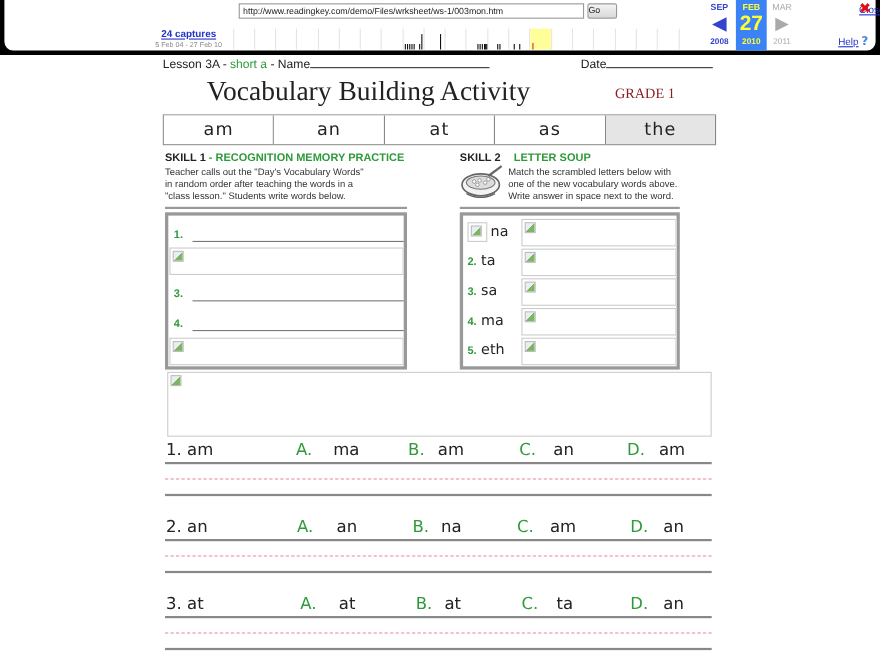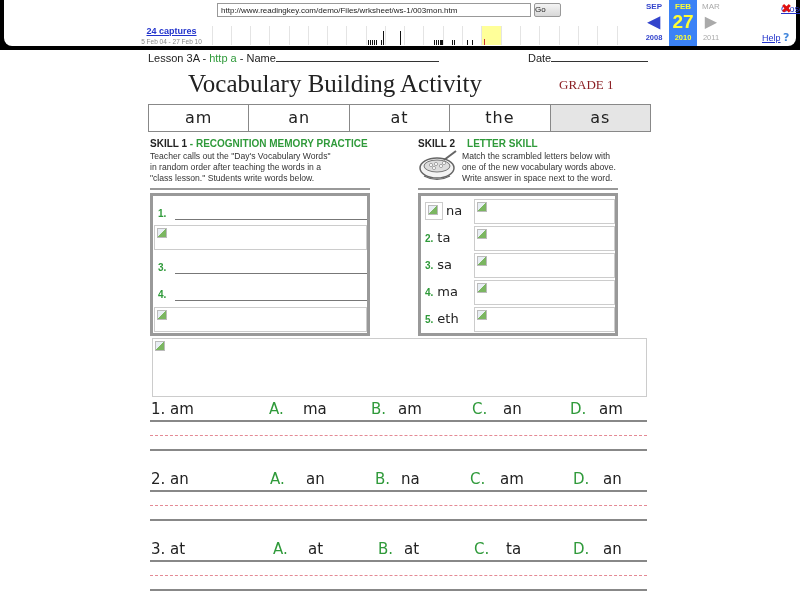--- a/index.html
+++ b/index.html
@@ -149,34 +149,34 @@
 
     <a class="wb-close">Close</a>
     <span class="wb-close-x">✖</span>
     <a class="wb-help">Help</a>
     <span class="wb-help-q">?</span>
   </div>
 </div>
 
 <div class="ws">
   <div class="lesson">
-    <span>Lesson 3A  - </span><span class="green">http a</span><span> - Name</span><span class="name-line"></span>
+    <span>Lesson 3A  - </span><span class="green">short a</span><span> - Name</span><span class="name-line"></span>
   </div>
   <div class="date">
     <span>Date</span><span class="date-line"></span>
   </div>
   <div class="title">Vocabulary Building Activity</div>
   <div class="grade">GRADE 1</div>
 
   <div class="vocab">
     <div class="cell">am</div>
     <div class="cell">an</div>
     <div class="cell">at</div>
+    <div class="cell">as</div>
     <div class="cell">the</div>
-    <div class="cell">as</div>
   </div>
 
   <div class="skill-h" style="left:2px;top:88px">
     <span>SKILL 1</span><span class="g"> - </span><span class="g">RECOGNITION MEMORY PRACTICE</span>
   </div>
   <div class="skill-txt" style="left:2px;top:101px">
     <div>Teacher calls out the "Day's Vocabulary Words"</div>
     <div>in random order after teaching the words in a</div>
     <div>"class lesson."  Students write words below.</div>
   </div>
@@ -202,21 +202,21 @@
     <ellipse cx="19" cy="16" rx="13" ry="6" fill="#ddd" stroke="#777" stroke-width="1"></ellipse>
     <circle cx="13" cy="15" r="1.6" fill="#fff" stroke="#777" stroke-width=".6"></circle>
     <circle cx="18" cy="14" r="1.6" fill="#fff" stroke="#777" stroke-width=".6"></circle>
     <circle cx="23" cy="16" r="1.6" fill="#fff" stroke="#777" stroke-width=".6"></circle>
     <circle cx="16" cy="18" r="1.6" fill="#fff" stroke="#777" stroke-width=".6"></circle>
     <circle cx="26" cy="13" r="1.6" fill="#fff" stroke="#777" stroke-width=".6"></circle>
     <path d="M26 10 L38 1" stroke="#666" stroke-width="2" fill="none"></path>
     <path d="M6 26 Q19 33 32 26" stroke="#666" stroke-width="1.2" fill="none"></path>
   </svg>
   <div class="skill-h" style="left:270px;top:88px">
-    <span>SKILL 2</span><span class="g" style="margin-left:12px">LETTER SKILL</span>
+    <span>SKILL 2</span><span class="g" style="margin-left:12px">LETTER SOUP</span>
   </div>
   <div class="skill-txt" style="left:314px;top:101px">
     <div>Match the scrambled letters below with</div>
     <div>one of the new vocabulary words above.</div>
     <div>Write answer in space next to the word.</div>
   </div>
   <div class="rule" style="left:270px;top:138px;width:200px"></div>
 
   <div class="box2">
     <div class="soup-row" style="top:6px">

